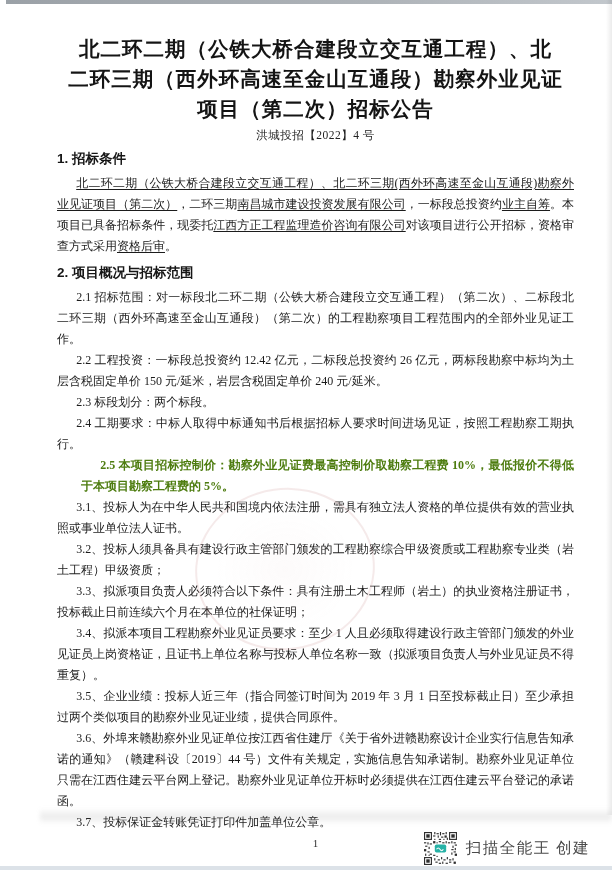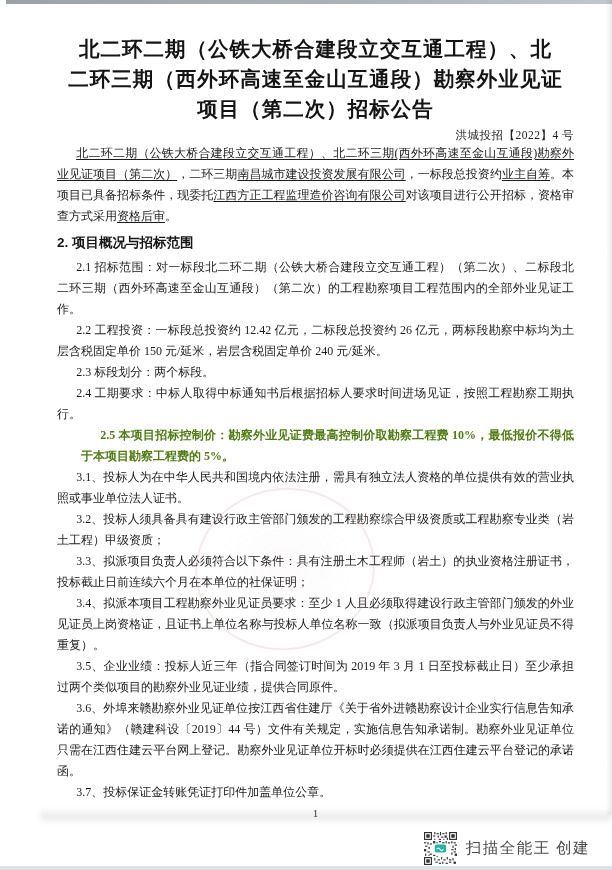--- a/index.html
+++ b/index.html
@@ -36,21 +36,21 @@
   .doc-title {
     text-align: center;
     font-size: 20.5px;
     font-weight: bold;
     line-height: 30px;
     letter-spacing: 1px;
     white-space: pre-line;
     color: #141414;
   }
   .doc-number {
-    text-align: right;
+    text-align: center;
     font-size: 11.5px;
     margin-top: 4px;
     letter-spacing: 0.5px;
     color: #222;
   }
   .sec-heading {
     font-family: "Liberation Sans", "DejaVu Sans", sans-serif;
     font-weight: 700;
     font-size: 13.5px;
     color: #161616;
@@ -105,20 +105,21 @@
 
 <div class="scan-top-edge"></div>
 <div class="scan-right-edge"></div>
 
 <div class="content">
   <div class="doc-title">北二环二期（公铁大桥合建段立交互通工程）、北
 二环三期（西外环高速至金山互通段）勘察外业见证
 项目（第二次）招标公告</div>
   <div class="doc-number">洪城投招【2022】4 号</div>
   <div>
+      <div class="sec-heading">1. 招标条件</div>
       <p class="para"><u>北二环二期（公铁大桥合建段立交互通工程）、北二环三期(西外环高速至金山互通段)勘察外业见证项目（第二次）</u><span>，二环三期</span><u>南昌城市建设投资发展有限公司</u><span>，一标段总投资约</span><u>业主自筹</u><span>。本项目已具备招标条件，现委托</span><u>江西方正工程监理造价咨询有限公司</u><span>对该项目进行公开招标，资格审查方式采用</span><u>资格后审</u><span>。</span></p>
       <div class="sec-heading">2. 项目概况与招标范围</div>
       <p class="para"><span>2.1 招标范围：对一标段北二环二期（公铁大桥合建段立交互通工程）（第二次）、二标段北二环三期（西外环高速至金山互通段）（第二次）的工程勘察项目工程范围内的全部外业见证工作。</span></p>
       <p class="para"><span>2.2 工程投资：一标段总投资约 12.42 亿元，二标段总投资约 26 亿元，两标段勘察中标均为土层含税固定单价 150 元/延米，岩层含税固定单价 240 元/延米。</span></p>
       <p class="para"><span>2.3 标段划分：两个标段。</span></p>
       <p class="para"><span>2.4 工期要求：中标人取得中标通知书后根据招标人要求时间进场见证，按照工程勘察工期执行。</span></p>
       <p class="para semibold"><span>2.5 本项目招标控制价：勘察外业见证费最高控制价取勘察工程费 10%，最低报价不得低于本项目勘察工程费的 5%。</span></p>
       <p class="para"><span>3.1、投标人为在中华人民共和国境内依法注册，需具有独立法人资格的单位提供有效的营业执照或事业单位法人证书。</span></p>
       <p class="para"><span>3.2、投标人须具备具有建设行政主管部门颁发的工程勘察综合甲级资质或工程勘察专业类（岩土工程）甲级资质；</span></p>
       <p class="para"><span>3.3、拟派项目负责人必须符合以下条件：具有注册土木工程师（岩土）的执业资格注册证书，投标截止日前连续六个月在本单位的社保证明；</span></p>

